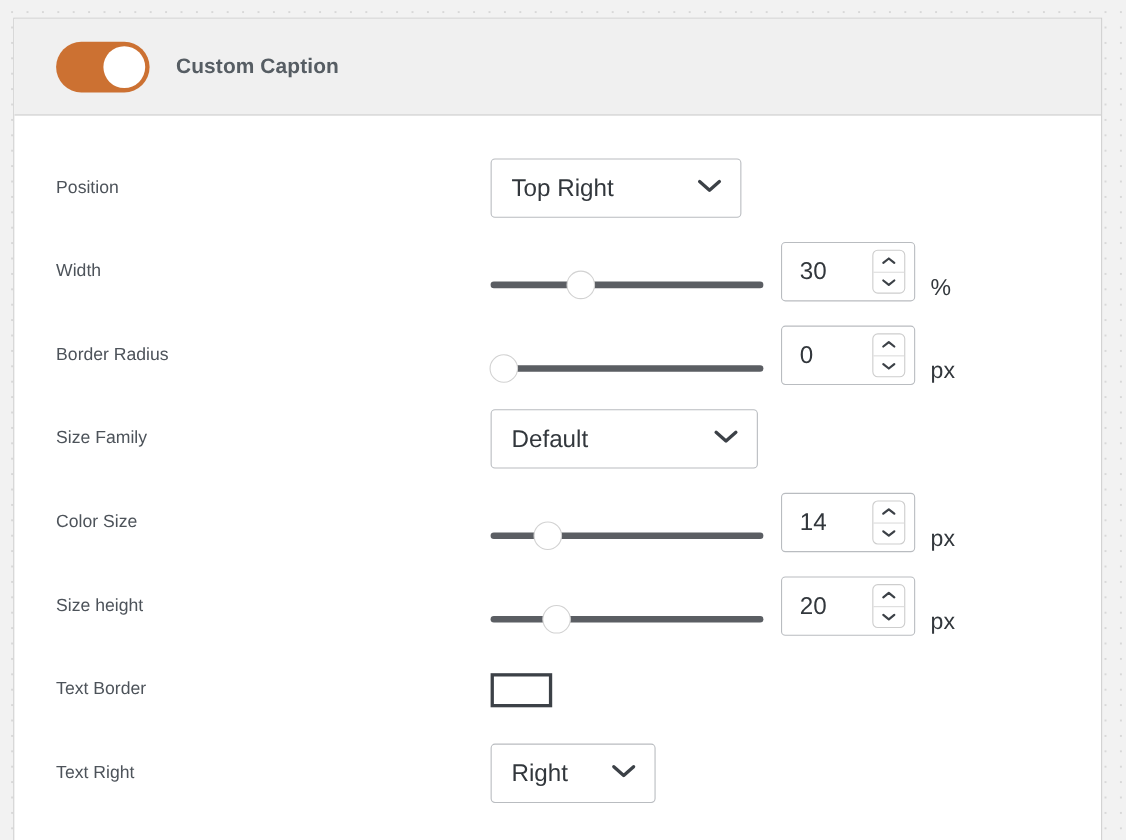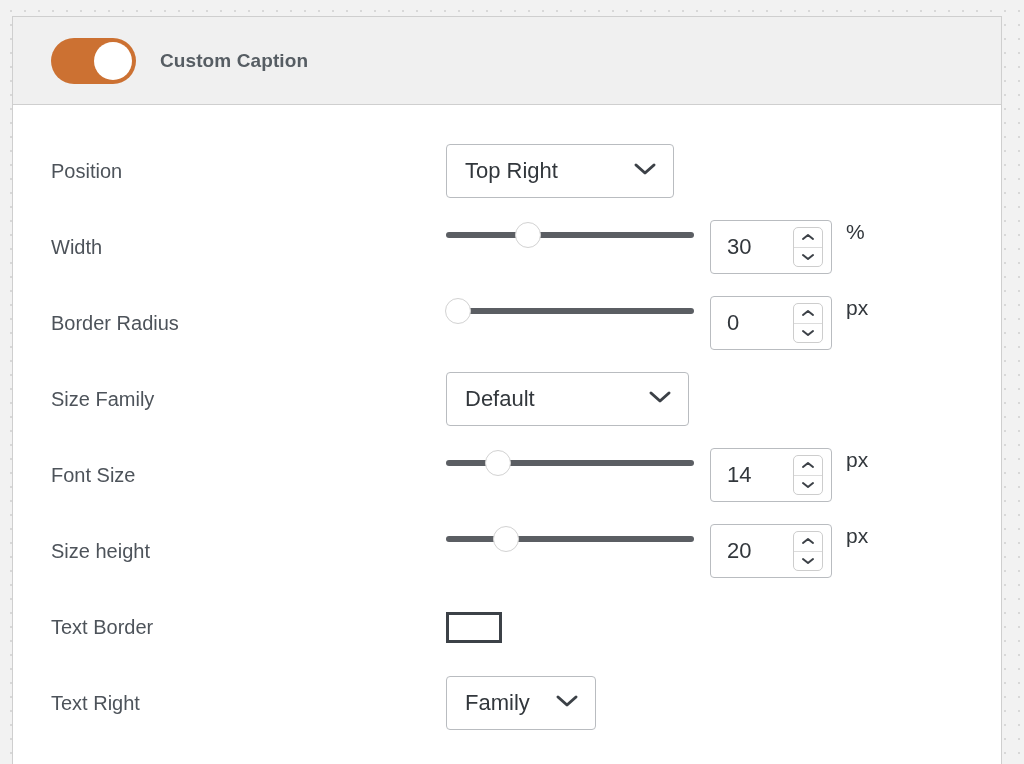--- a/index.html
+++ b/index.html
@@ -77,27 +77,27 @@
     height: 76px;
     display: flex;
     align-items: center;
     padding-left: 38px;
     box-sizing: border-box;
   }
 
   .row-label {
     width: 395px;
     flex: none;
-    font-size: 20px;
+    font-size: 16px;
     color: #4d535a;
   }
 
   .control {
     display: flex;
-    align-items: flex-start;
+    align-items: flex-end;
   }
 
   
   .select {
     height: 54px;
     border: 1px solid #b9bcc0;
     border-radius: 4px;
     background: #fff;
     display: flex;
     align-items: center;
@@ -291,21 +291,21 @@
           <span class="chev">
             <svg width="24" height="14" viewBox="0 0 24 14">
                 <path d="M3 3 L12 11 L21 3" fill="none" stroke="#3c4147" stroke-width="3" stroke-linecap="round" stroke-linejoin="round"></path>
               </svg>
           </span>
         </div>
       </div>
     </div>
 
     <div class="row">
-      <div class="row-label">Font Size</div>
+      <div class="row-label">Color Size</div>
       <div class="control">
         <div class="slider">
           <div class="track"></div>
           <div class="knob" style="left: 21%;"></div>
         </div>
         <div class="numfield">
           <span class="numval">14</span>
           <span class="spinner">
             <span class="sp-half top">
               <svg width="14" height="8" viewBox="0 0 14 8">
@@ -353,21 +353,21 @@
       <div class="row-label">Text Border</div>
       <div class="control">
         <div class="swatch" style="background: rgb(255, 255, 255);"></div>
       </div>
     </div>
 
     <div class="row">
       <div class="row-label">Text Right</div>
       <div class="control">
         <div class="select select-align">
-          <span class="sel-value">Family</span>
+          <span class="sel-value">Right</span>
           <span class="chev">
             <svg width="24" height="14" viewBox="0 0 24 14">
                 <path d="M3 3 L12 11 L21 3" fill="none" stroke="#3c4147" stroke-width="3" stroke-linecap="round" stroke-linejoin="round"></path>
               </svg>
           </span>
         </div>
       </div>
     </div>
 
   </div>

